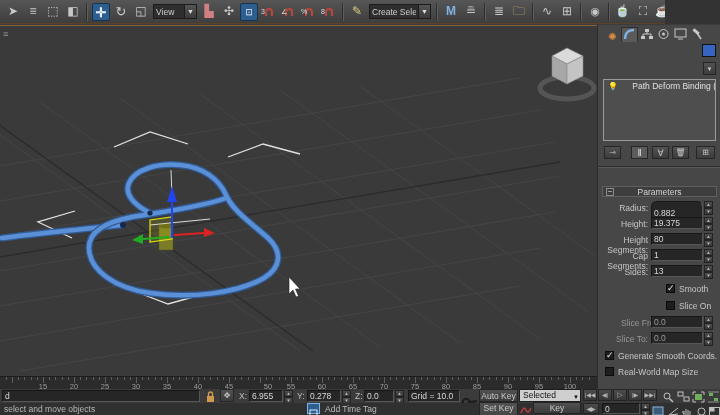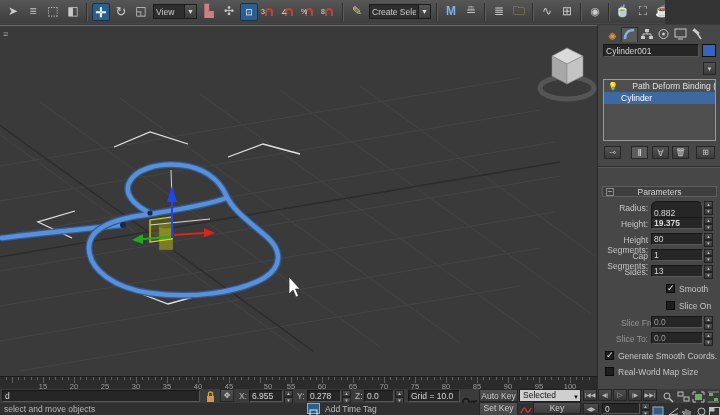--- a/index.html
+++ b/index.html
@@ -206,32 +206,28 @@
             <circle cx="6.5" cy="6" r="1.5" fill="#c8c8c8"></circle>
           </svg></span><span class="tab"><svg width="13" height="12">
             <rect x="1" y="1" width="11" height="8" stroke="#c8c8c8" fill="none"></rect>
             <line x1="4" y1="11" x2="9" y2="11" stroke="#c8c8c8"></line>
           </svg></span><span class="tab"><svg width="13" height="12">
             <rect x="2" y="2" width="7" height="3" fill="#c8c8c8" transform="rotate(40 5 3)"></rect>
             <line x1="6" y1="5" x2="10" y2="11" stroke="#c8c8c8" stroke-width="1.6"></line>
           </svg></span>
     </div>
 
-    <input class="fld abs" style="left: 5px; top: 19px; width: 96px; height: 13px;" value="Cylinder001">
     <div class="abs" style="left:104px;top:19px;width:14px;height:13px;background:#3565c0;border:1px solid #121212"></div>
 
     <div class="sbtn" style="left:105px;top:37px;width:13px;height:13px;font-size:6px;line-height:12px">▼</div>
 
     <div class="abs" style="left:5px;top:54px;width:113px;height:62px;background:#4e4e4e;border:1px solid #9a9a9a">
       <div style="height:12px;line-height:12px;padding-left:4px;color:#e0e0e0;font-size:8.5px;white-space:nowrap;overflow:hidden">
         <span style="color:#f0f0d0;font-size:8px">💡</span>
         <span style="margin-left:12px">Path Deform Binding (WS</span>
-      </div>
-      <div style="height:12px;line-height:12px;padding-left:17px;background:#3e68a0;color:#ffffff;font-size:8.5px">
-        <span>Cylinder</span>
       </div>
     </div>
 
     <div class="sbtn" style="left:6px;top:121px;width:17px;height:13px;font-size:8px;line-height:12px">⊸</div>
     <div class="sbtn" style="left:33px;top:121px;width:17px;height:13px;font-size:9px;line-height:12px;color:#f0f0f0;background:#5c5c5c">‖</div>
     <div class="sbtn" style="left:54px;top:121px;width:17px;height:13px;font-size:9px;line-height:12px">∀</div>
     <div class="sbtn" style="left:74px;top:121px;width:17px;height:13px;font-size:8px;line-height:12px">🗑</div>
     <div class="sbtn" style="left:98px;top:121px;width:19px;height:13px;font-size:8px;line-height:12px">⊞</div>
     <div class="abs" style="left:0;top:141px;width:123px;height:2px;border-top:1px solid #2e2e2e;border-bottom:1px solid #585858"></div>
 
@@ -243,21 +239,21 @@
     <div>
 
       <div class="plabel" style="left:0;top:178px;width:50px">Radius:</div>
       <input class="fld abs" style="left: 53px; top: 176px; width: 52px; height: 24px; border-radius: 6px;" value="0.882">
       <div class="spin abs" style="left:106px;top:176px;height:12px">
           <span>▲</span>
           <span>▼</span>
         </div>
 
       <div class="plabel" style="left:0;top:194px;width:50px">Height:</div>
-      <input class="fld abs" style="left: 53px; top: 192px; width: 52px; height: 12px; font-weight: bold;" value="19.375">
+      <input class="fld abs" style="left: 53px; top: 192px; width: 52px; height: 12px;" value="19.375">
       <div class="spin abs" style="left:106px;top:192px;height:12px">
           <span>▲</span>
           <span>▼</span>
         </div>
 
       <div class="plabel" style="left:0;top:210px;width:50px">Height Segments:</div>
       <input class="fld abs" style="left: 53px; top: 208px; width: 52px; height: 12px;" value="80">
       <div class="spin abs" style="left:106px;top:208px;height:12px">
           <span>▲</span>
           <span>▼</span>

